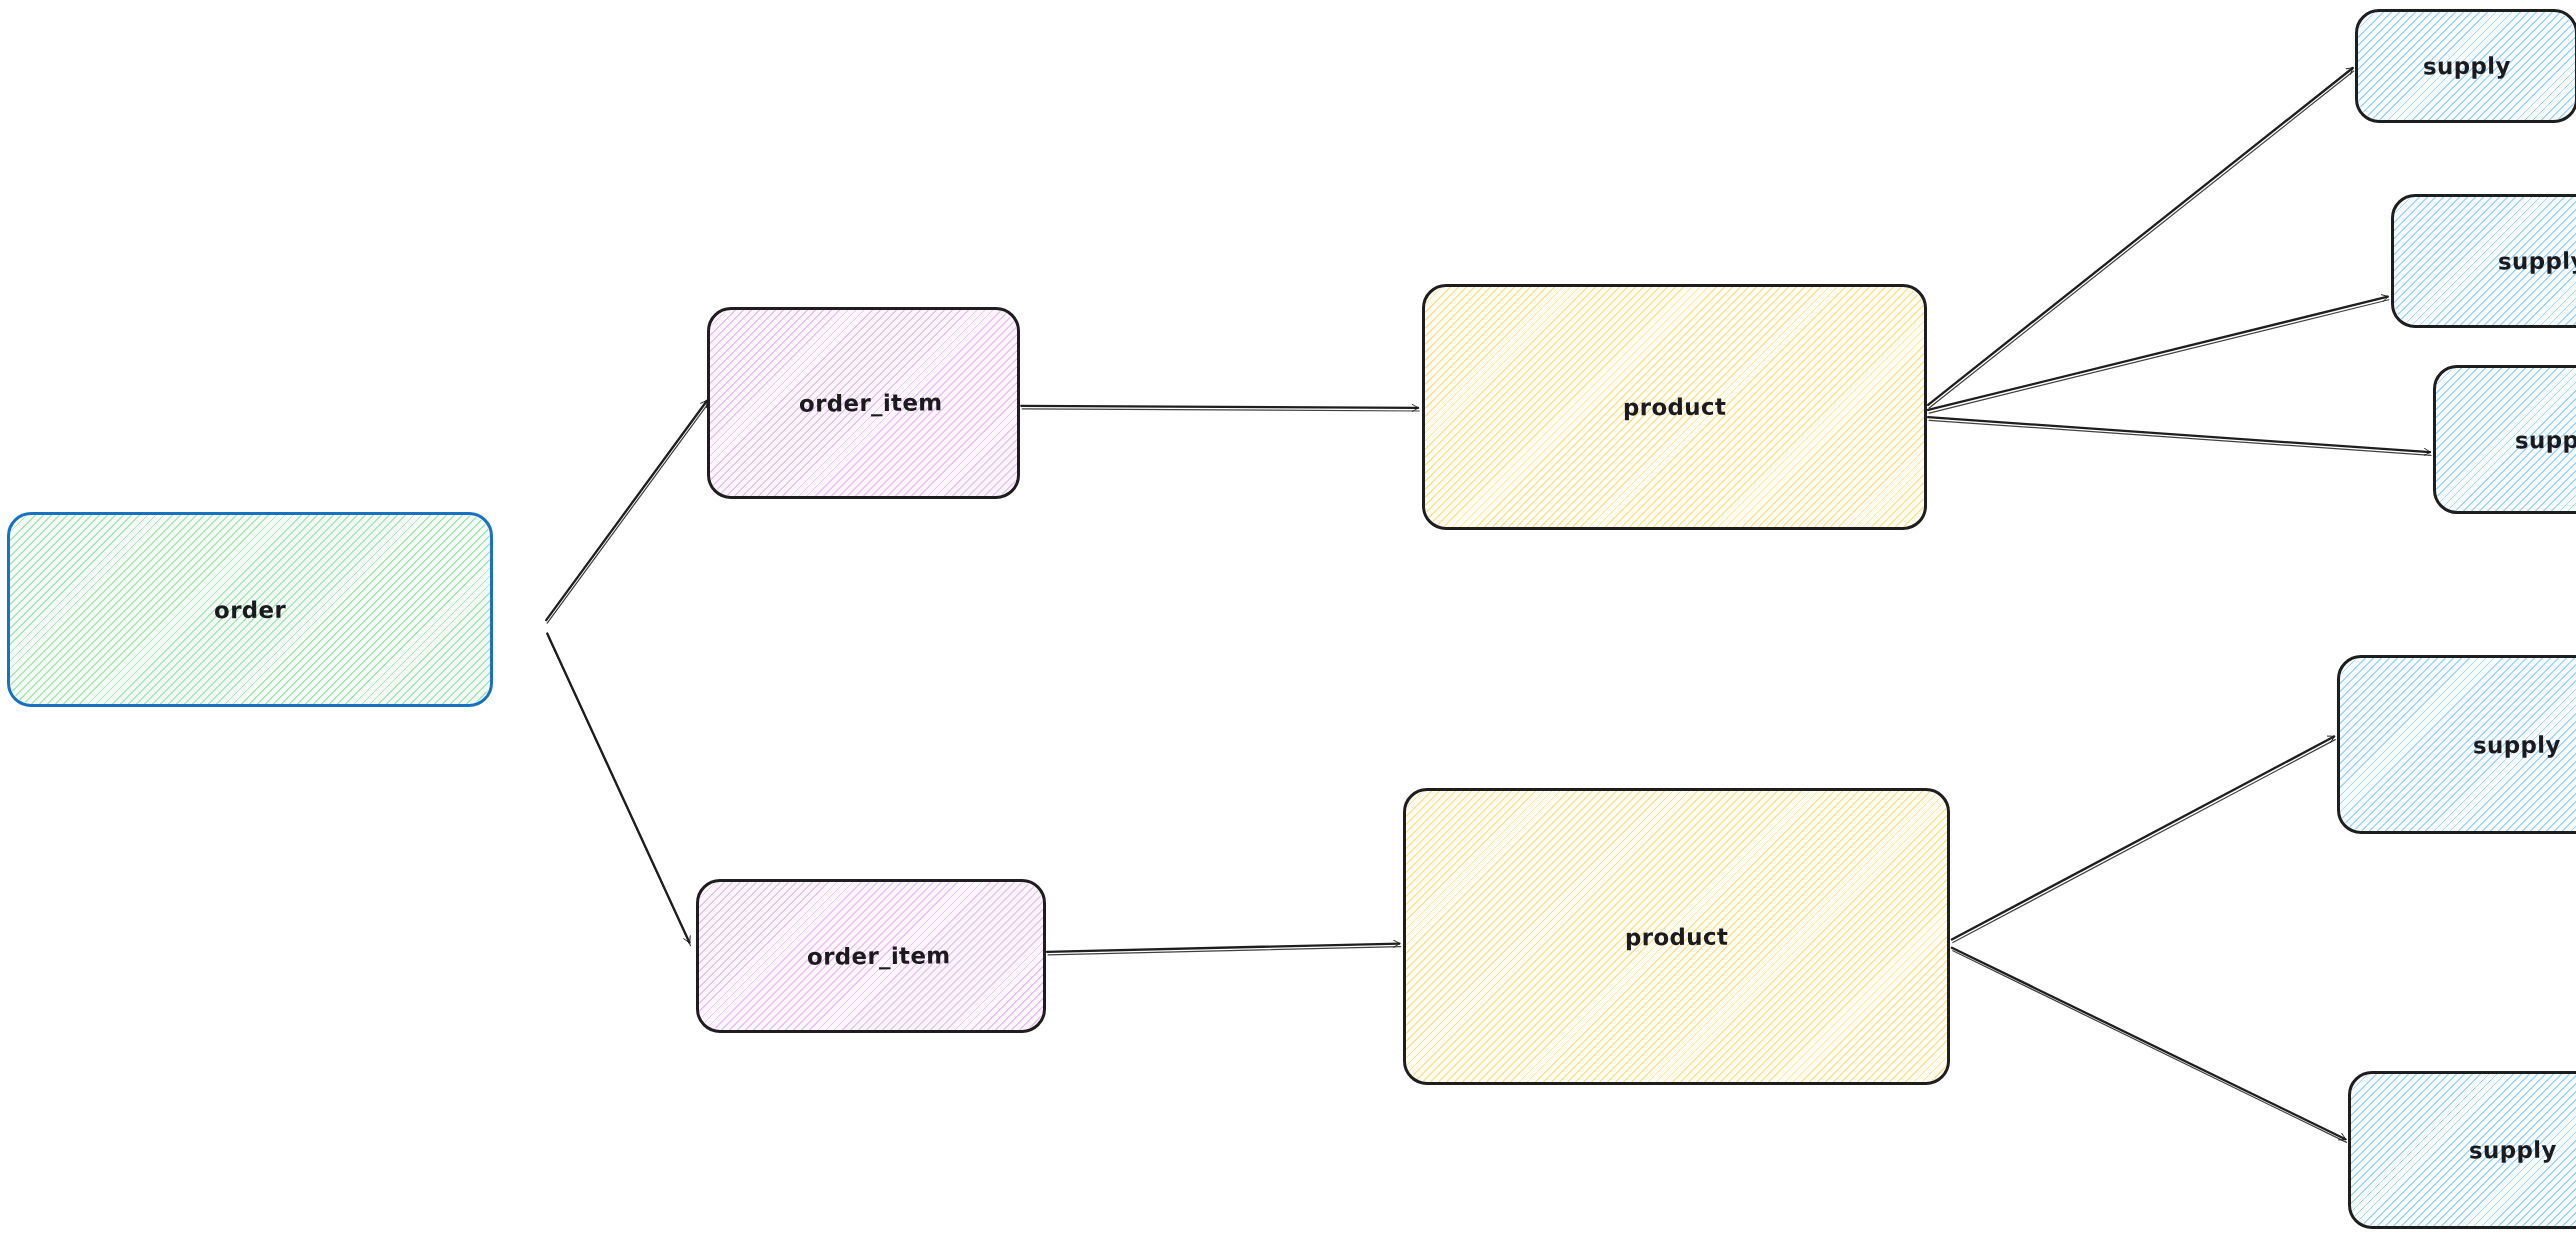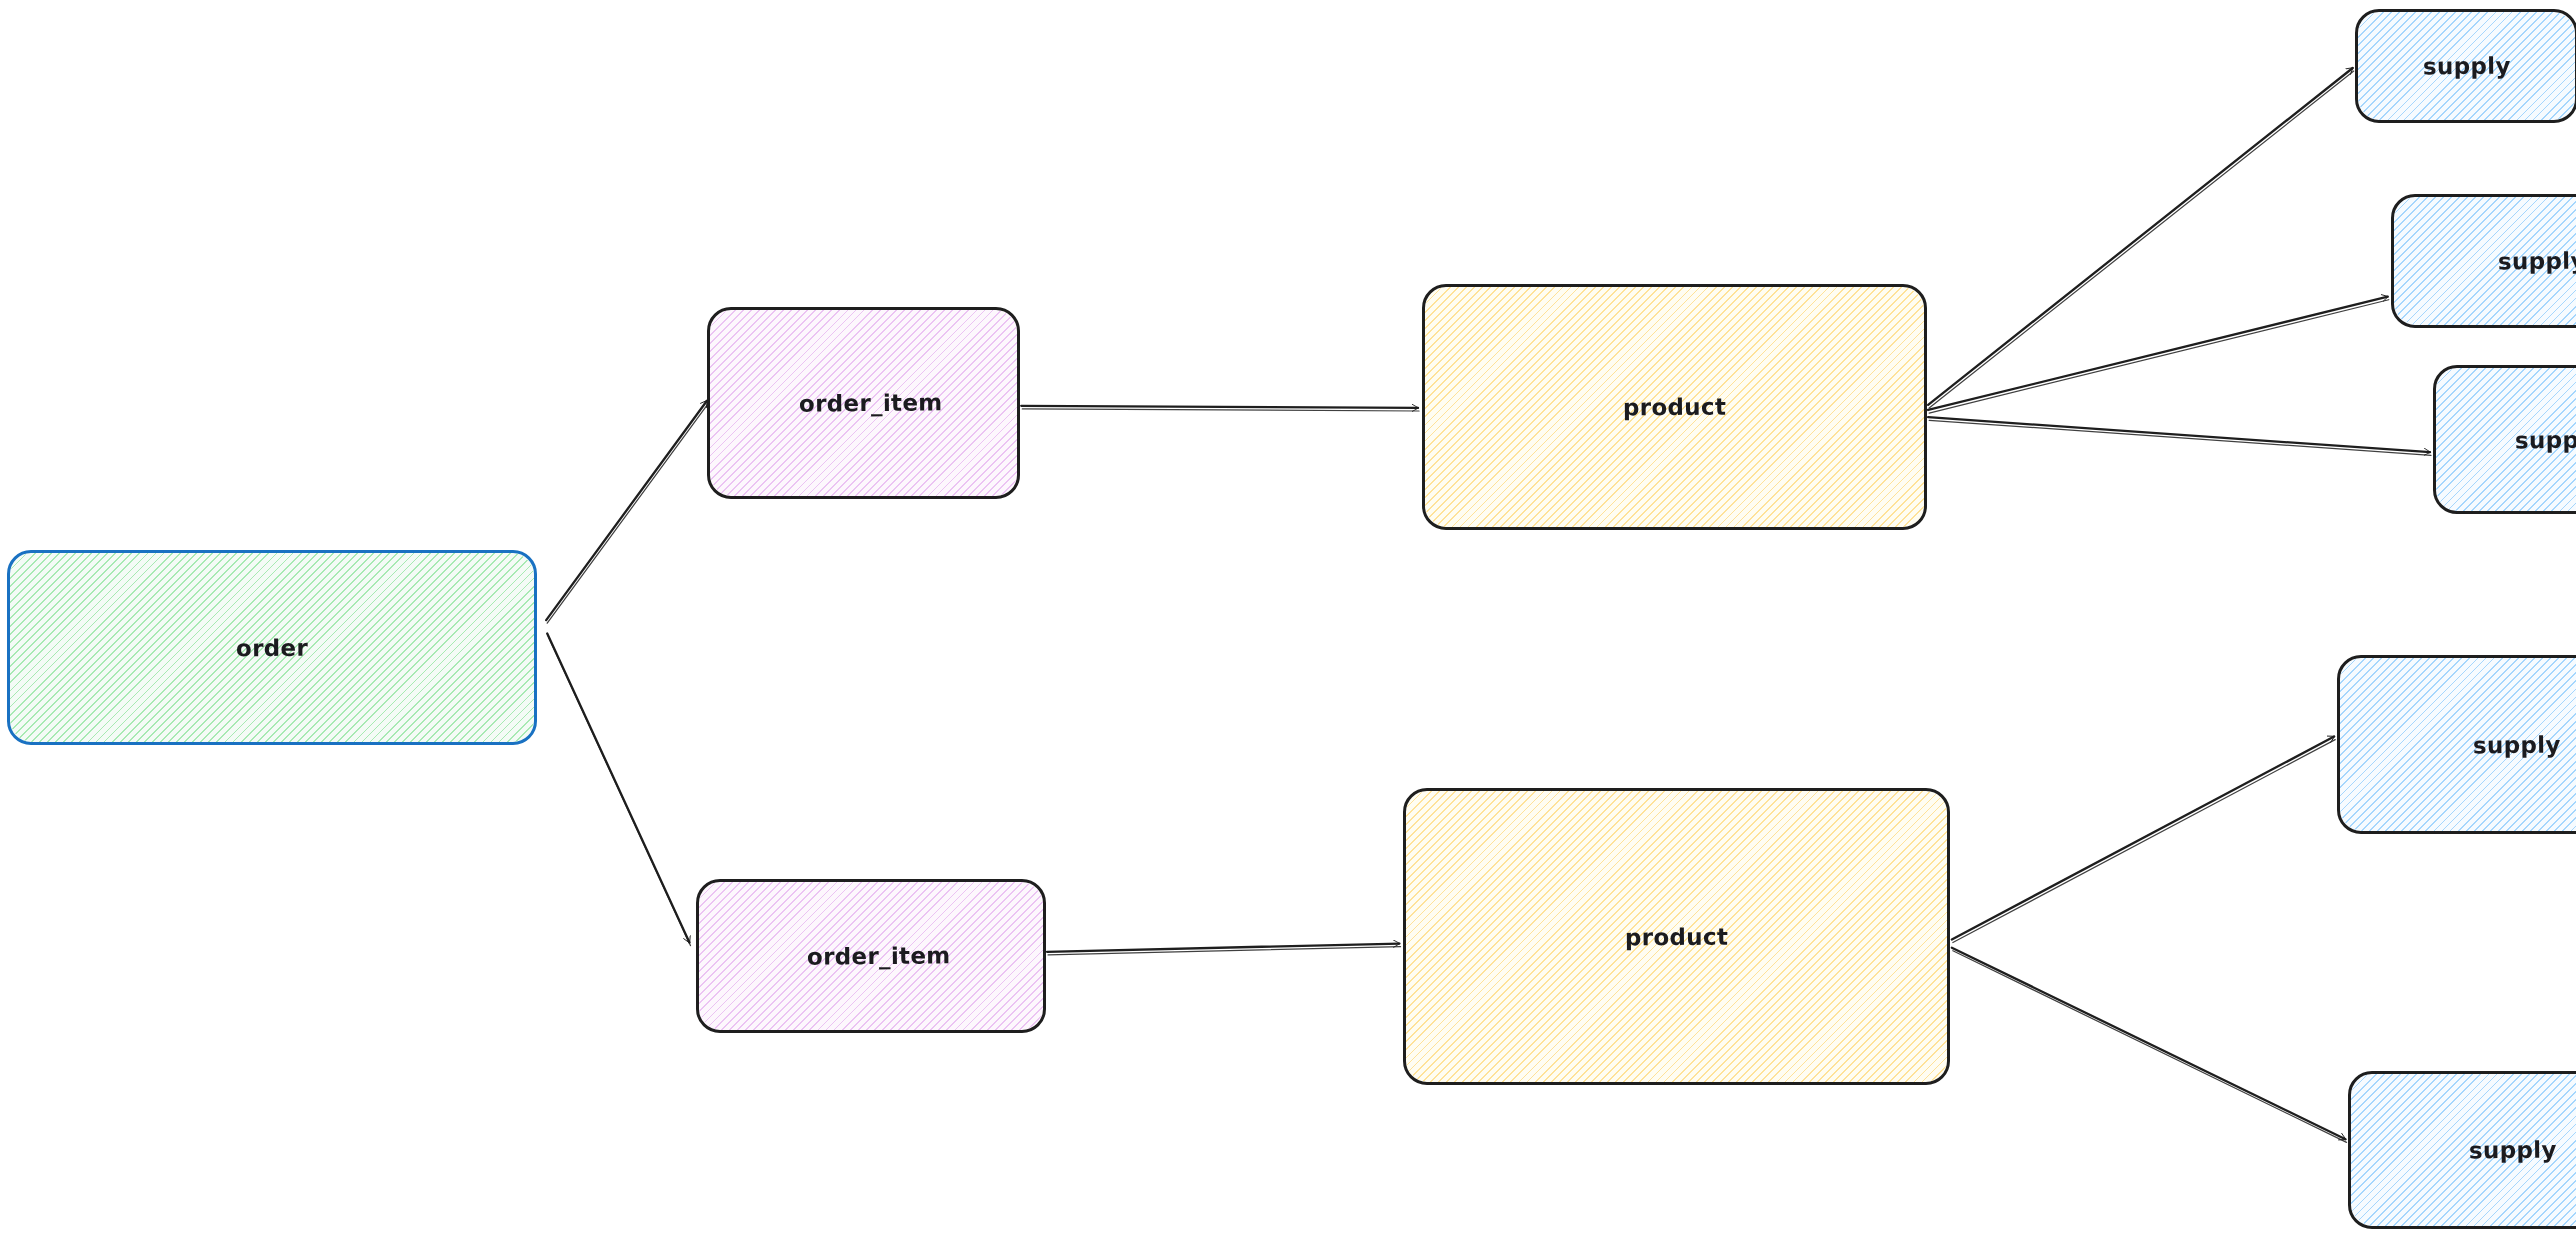--- a/index.html
+++ b/index.html
@@ -128,21 +128,21 @@
         <path d="M 3742 810 L 4716 878" stroke-width="4.5" marker-end="url(#ah)"></path>
         <path d="M 3744 816 L 4718 884" stroke-width="2.4" opacity="0.85"></path>
         <path d="M 3788 1824 L 4530 1430" stroke-width="4.5" marker-end="url(#ah)"></path>
         <path d="M 3790 1830 L 4532 1436" stroke-width="2.4" opacity="0.85"></path>
         <path d="M 3788 1840 L 4552 2212" stroke-width="4.5" marker-end="url(#ah)"></path>
         <path d="M 3790 1846 L 4554 2218" stroke-width="2.4" opacity="0.85"></path>
       </g>
   </svg>
 
   <div id="node-layer">
-      <div class="node skin-green" style="left: 7.2px; top: 550px; width: 530px; height: 195px;">
+      <div class="node skin-green" style="left: 7.2px; top: 512px; width: 486px; height: 195px;">
         <div class="hatch"></div>
         <span class="lbl">order</span>
       </div>
       <div class="node skin-pink" style="left: 707px; top: 307px; width: 313px; height: 192px;">
         <div class="hatch"></div>
         <span class="lbl">order_item</span>
       </div>
       <div class="node skin-pink" style="left: 696px; top: 879px; width: 350px; height: 154px;">
         <div class="hatch"></div>
         <span class="lbl">order_item</span>

